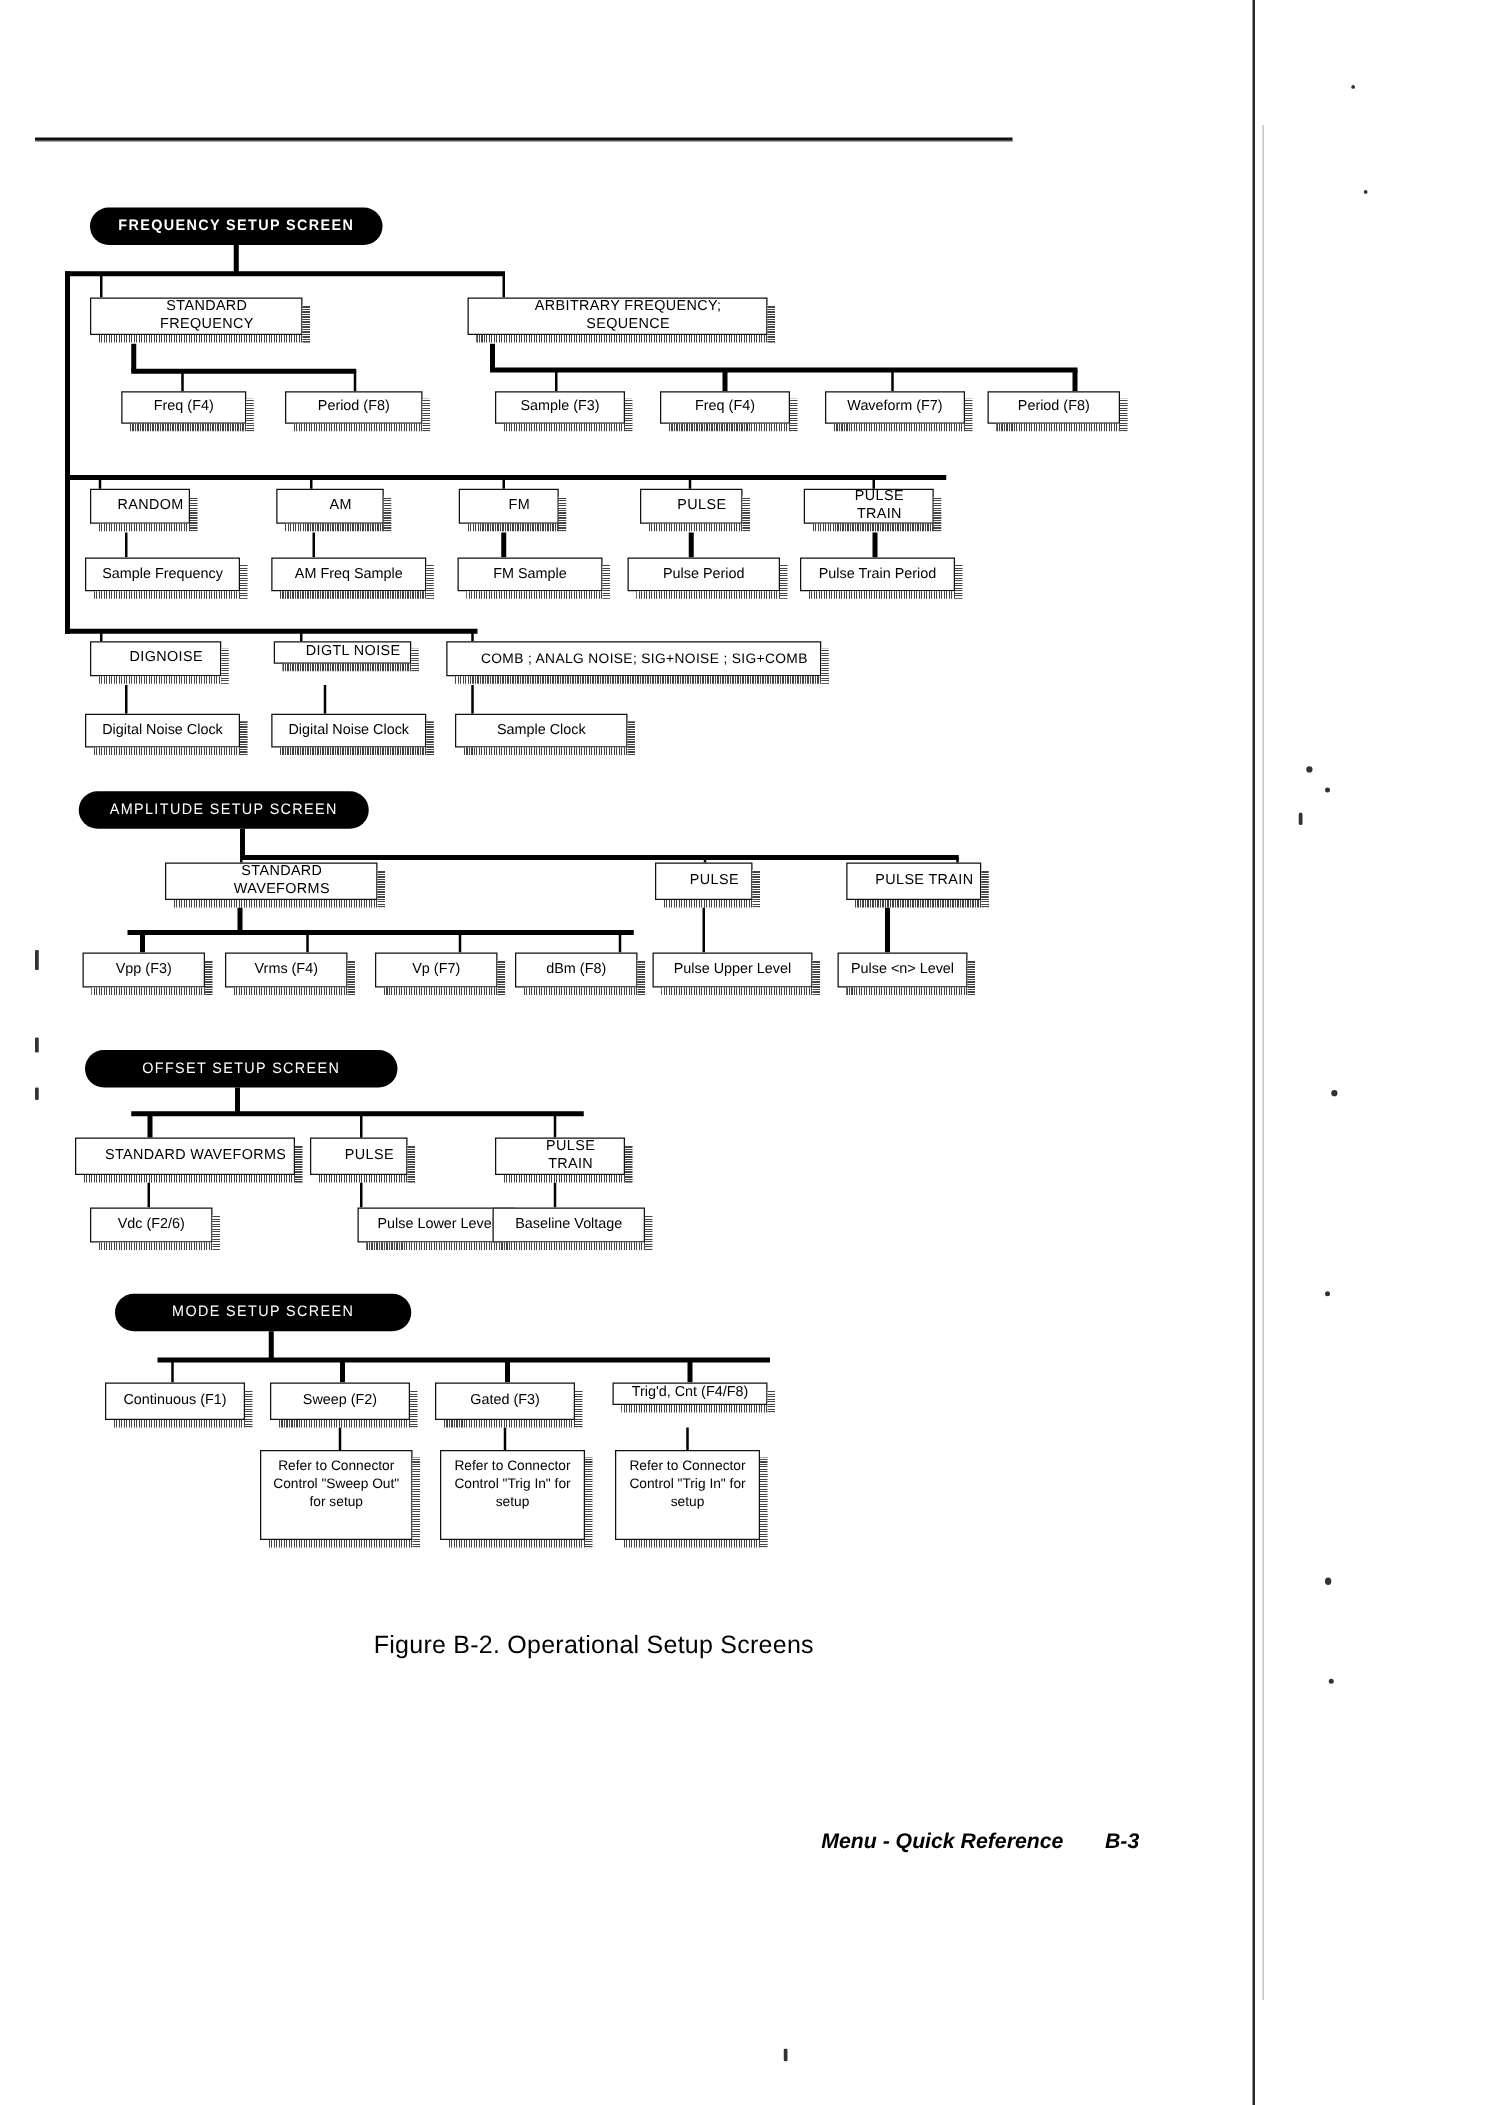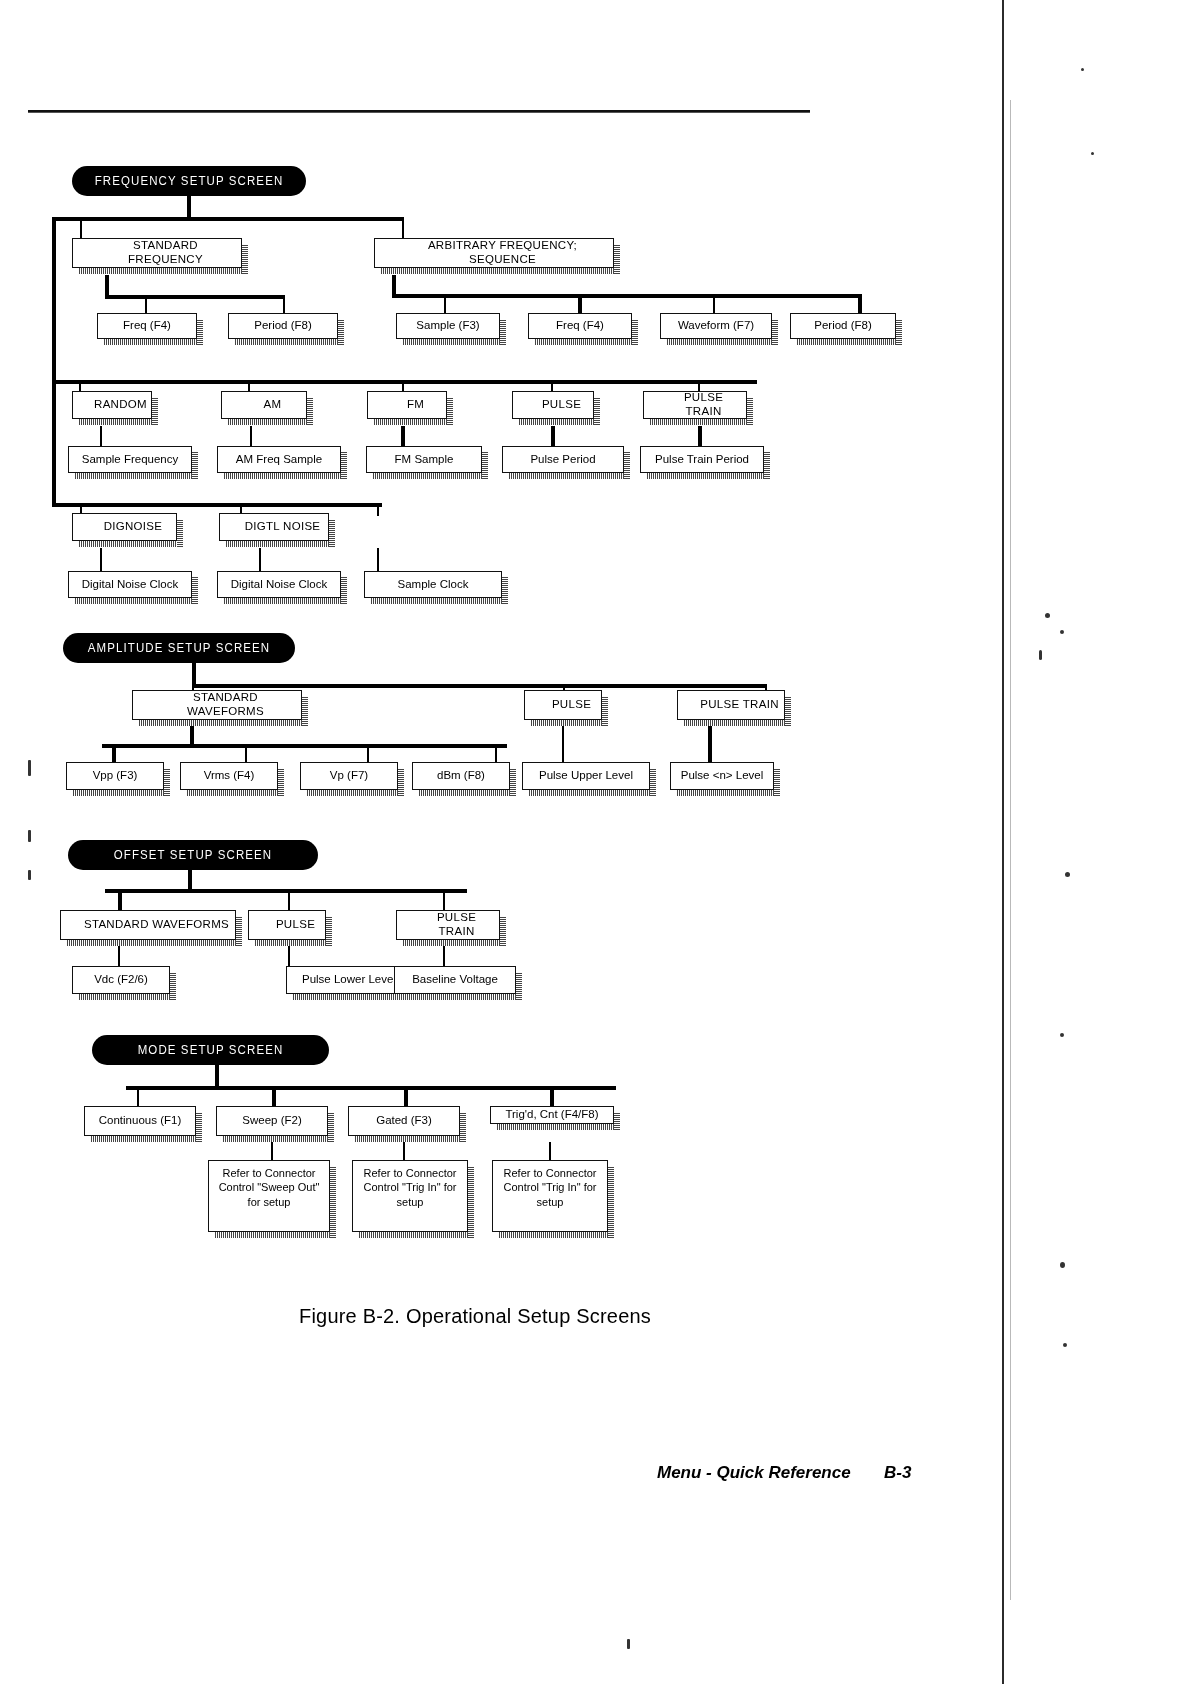--- a/index.html
+++ b/index.html
@@ -61,21 +61,21 @@
   <div class="speck" style="left:1060px;top:1033px;width:4px;height:4px;"></div>
   <div class="speck" style="left:1060px;top:1262px;width:5px;height:6px;"></div>
   <div class="speck" style="left:1063px;top:1343px;width:4px;height:4px;"></div>
   <div class="speck" style="left:1081px;top:68px;width:3px;height:3px;"></div>
   <div class="speck" style="left:1091px;top:152px;width:3px;height:3px;"></div>
   <div class="speck" style="left:28px;top:760px;width:3px;height:16px;border-radius:1px;"></div>
   <div class="speck" style="left:28px;top:830px;width:3px;height:12px;border-radius:1px;"></div>
   <div class="speck" style="left:28px;top:870px;width:3px;height:10px;border-radius:1px;"></div>
   <div class="speck" style="left:627px;top:1639px;width:3px;height:10px;border-radius:1px;"></div>
 
-  <div class="pill" style="left:72px;top:166px;width:234px;">
+  <div class="pill" style="left:72px;top:166px;width:234px;font-weight:bold;">
     <span>FREQUENCY SETUP SCREEN</span>
   </div>
 
   <div class="v" style="left:187px;top:196px;height:23px;"></div>
   <div class="h" style="left:52px;top:217px;width:352px;"></div>
 
   <div class="v" style="left:52px;top:217px;height:290px;"></div>
 
   <div class="vthin" style="left:80px;top:219px;height:19px;"></div>
   <div class="vthin" style="left:402px;top:219px;height:19px;"></div>
@@ -165,22 +165,25 @@
   </div>
 
   <div class="h" style="left:52px;top:503px;width:330px;"></div>
   <div class="vthin" style="left:80px;top:505px;height:11px;"></div>
   <div class="vthin" style="left:240px;top:505px;height:11px;"></div>
   <div class="vthin" style="left:377px;top:505px;height:11px;"></div>
 
   <div class="box sh caps" style="left:72px;top:513px;width:105px;height:28px;">
     <span>DIGNOISE</span>
   </div>
-  <div class="box sh caps" style="left:219px;top:513px;width:110px;height:28px;align-items:center;">
+  <div class="box sh caps" style="left:219px;top:513px;width:110px;height:18px;align-items:center;">
     <span>DIGTL NOISE</span>
+  </div>
+  <div class="box sh caps" style="left:357px;top:513px;width:300px;height:28px;font-size:11px;">
+    <span>COMB ; ANALG NOISE; SIG+NOISE ; SIG+COMB</span>
   </div>
 
   <div class="vthin" style="left:100px;top:548px;height:23px;"></div>
   <div class="vthin" style="left:259px;top:548px;height:23px;"></div>
   <div class="vthin" style="left:377px;top:548px;height:23px;"></div>
 
   <div class="box sh" style="left:68px;top:571px;width:124px;height:27px;">
     <span>Digital Noise Clock</span>
   </div>
   <div class="box sh" style="left:217px;top:571px;width:124px;height:27px;">

